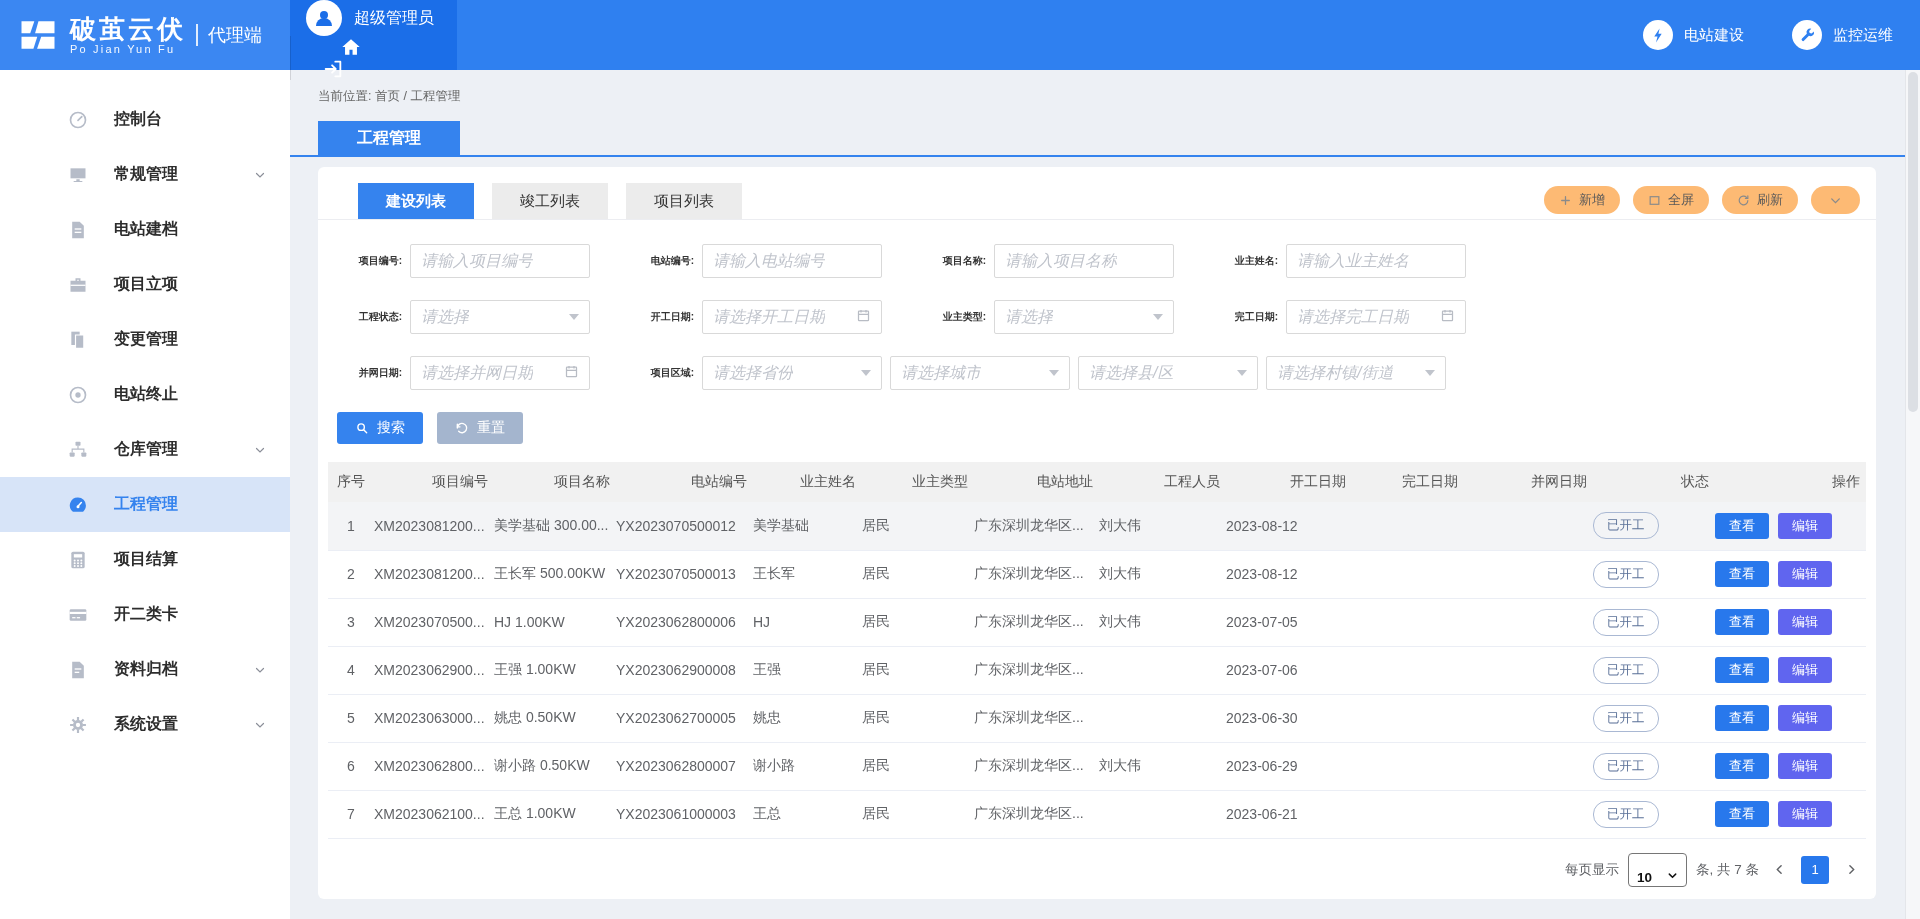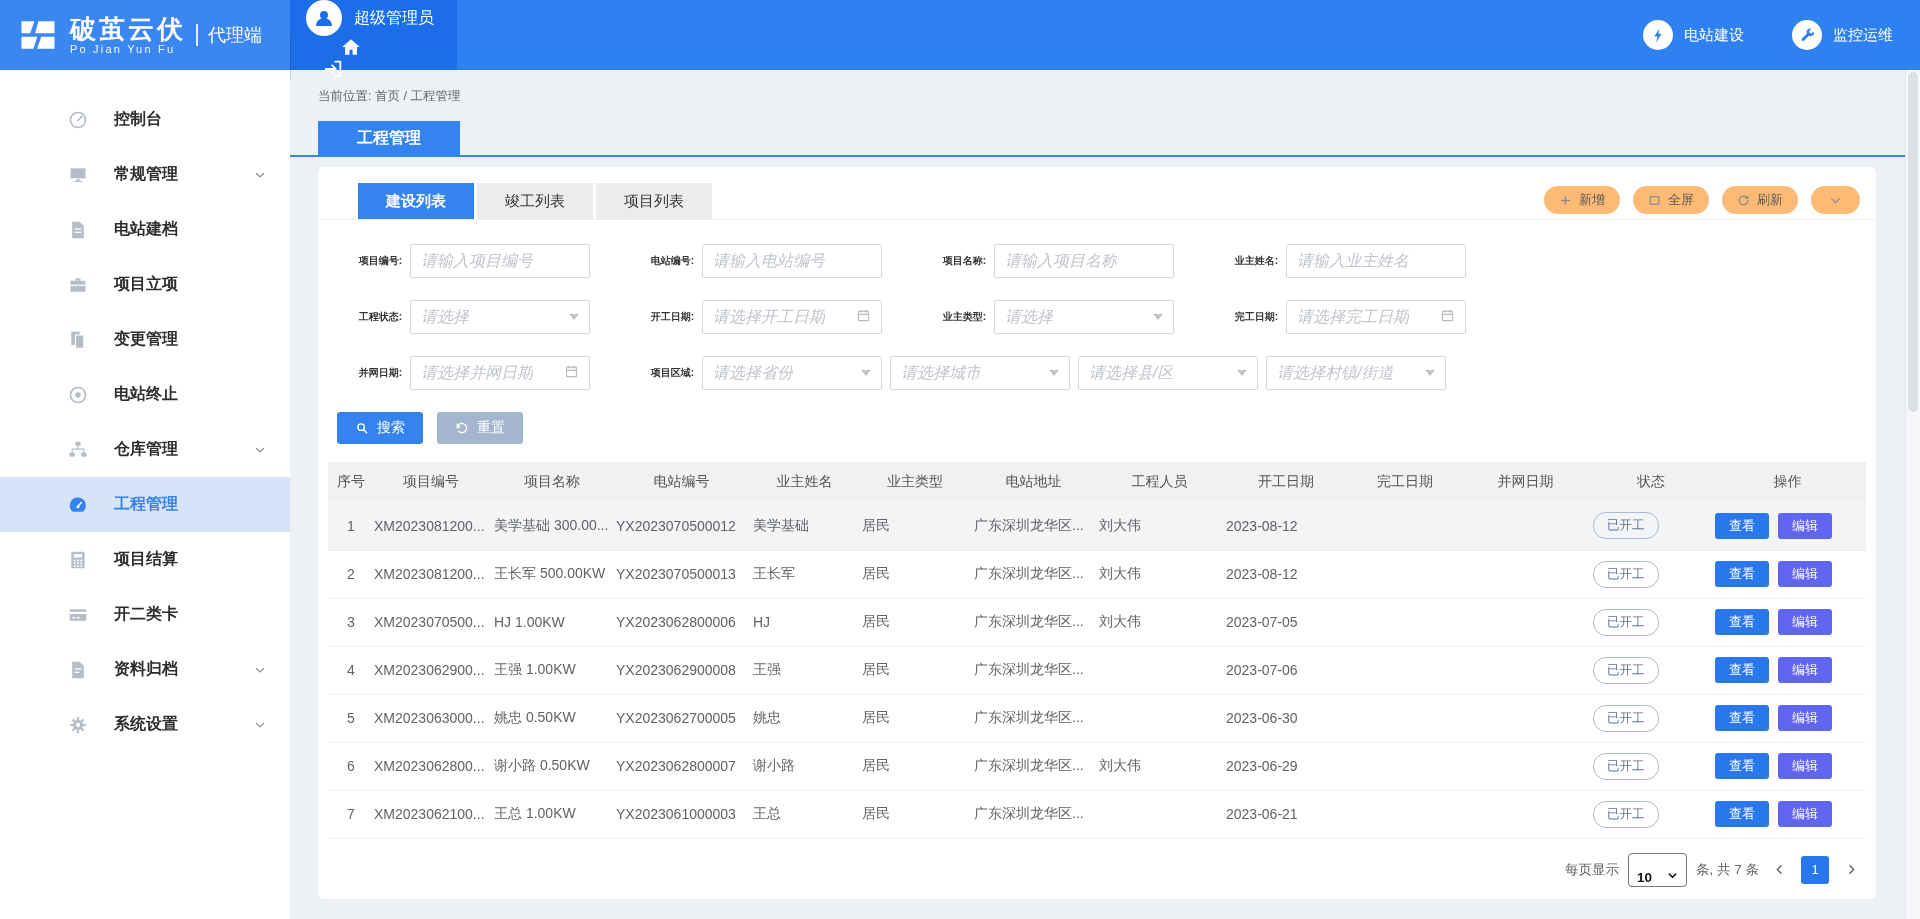--- a/index.html
+++ b/index.html
@@ -43,21 +43,21 @@
 
   .content { flex:1; position:relative; min-width:0; }
   .breadcrumb { padding:18px 0 0 28px; font-size:12.5px; color:#666; }
   .crumb-link { color:#666; cursor:pointer; }
   .page-tab-row { margin-top:16px; border-bottom:2px solid var(--accent,#3583ee); padding-left:28px; }
   .page-tab { display:inline-block; width:142px; height:34px; line-height:34px; text-align:center;
     background:var(--accent,#3583ee); color:#fff; font-size:16px; font-weight:600; }
 
   .card { margin:10px 44px 0 28px; background:#fff; border-radius:6px; padding-bottom:12px; }
   .card-head { display:flex; justify-content:space-between; align-items:center; padding:16px 16px 0 40px; border-bottom:1px solid #ecedf1; }
-  .tabs { display:flex; gap:3px; }
+  .tabs { display:flex; gap:18px; }
   .tab { width:116px; height:36px; line-height:36px; text-align:center; font-size:15px; background:#ececec; color:#333; cursor:pointer; }
   .tab.active { background:var(--accent,#3583ee); color:#fff; font-weight:600; }
   .head-btns { display:flex; gap:13px; align-self:flex-start; margin-top:3px; }
   .pill { height:28px; border-radius:14px; background:#fdba74; color:#595959; border:none; font-size:13px;
     display:flex; align-items:center; gap:7px; padding:0 15px; cursor:pointer; font-family:inherit; }
   .pill svg { width:13px; height:13px; color:#8a8a8a; }
   .pill.more { padding:0 18px; }
 
   
   .filters { padding:24px 0 0 6px; }
@@ -76,21 +76,21 @@
   .action-row { display:flex; gap:14px; padding-left:19px; margin-top:2px; }
   .btn { height:32px; border:none; border-radius:3px; color:#fff; font-size:14px; font-family:inherit;
     display:flex; align-items:center; gap:8px; padding:0 18px; cursor:pointer; }
   .btn svg { width:14px; height:14px; }
   .btn-search { background:var(--accent,#3583ee); }
   .btn-reset { background:var(--reset-btn,#a4b5ce); }
 
   
   .table-wrap { margin:18px 10px 0 10px; }
   table { width:100%; border-collapse:collapse; table-layout:fixed; font-size:14px; color:#606266; }
-  thead th { background:#f1f1f1; height:40px; font-weight:400; color:#555; text-align:center; padding:0 6px 0 0; white-space:nowrap; }
+  thead th { background:#f1f1f1; height:40px; font-weight:400; color:#555; text-align:right; padding:0 6px 0 0; white-space:nowrap; }
   th.c-idx, td.c-idx { text-align:center; padding:0; }
   tbody td { height:48px; border-bottom:1px solid #ebeef5; padding:0 6px 0 0; white-space:nowrap; overflow:hidden; }
   tbody tr.hover { background:#f3f4f6; }
   .status-pill { display:inline-block; padding:4px 13px; border:1px solid var(--status-border,#a9b8d3);
     color:var(--status-text,#5c7299); border-radius:13px; font-size:12.5px; }
   .ops { display:flex; gap:9px; }
   .ops button { border:none; border-radius:3px; color:#fff; font-size:13px; font-family:inherit;
     height:26px; padding:0 14px; cursor:pointer; }
   .btn-view { background:var(--view-btn,#2878ec); }
   .btn-edit { background:var(--edit-btn,#6065ef); }

